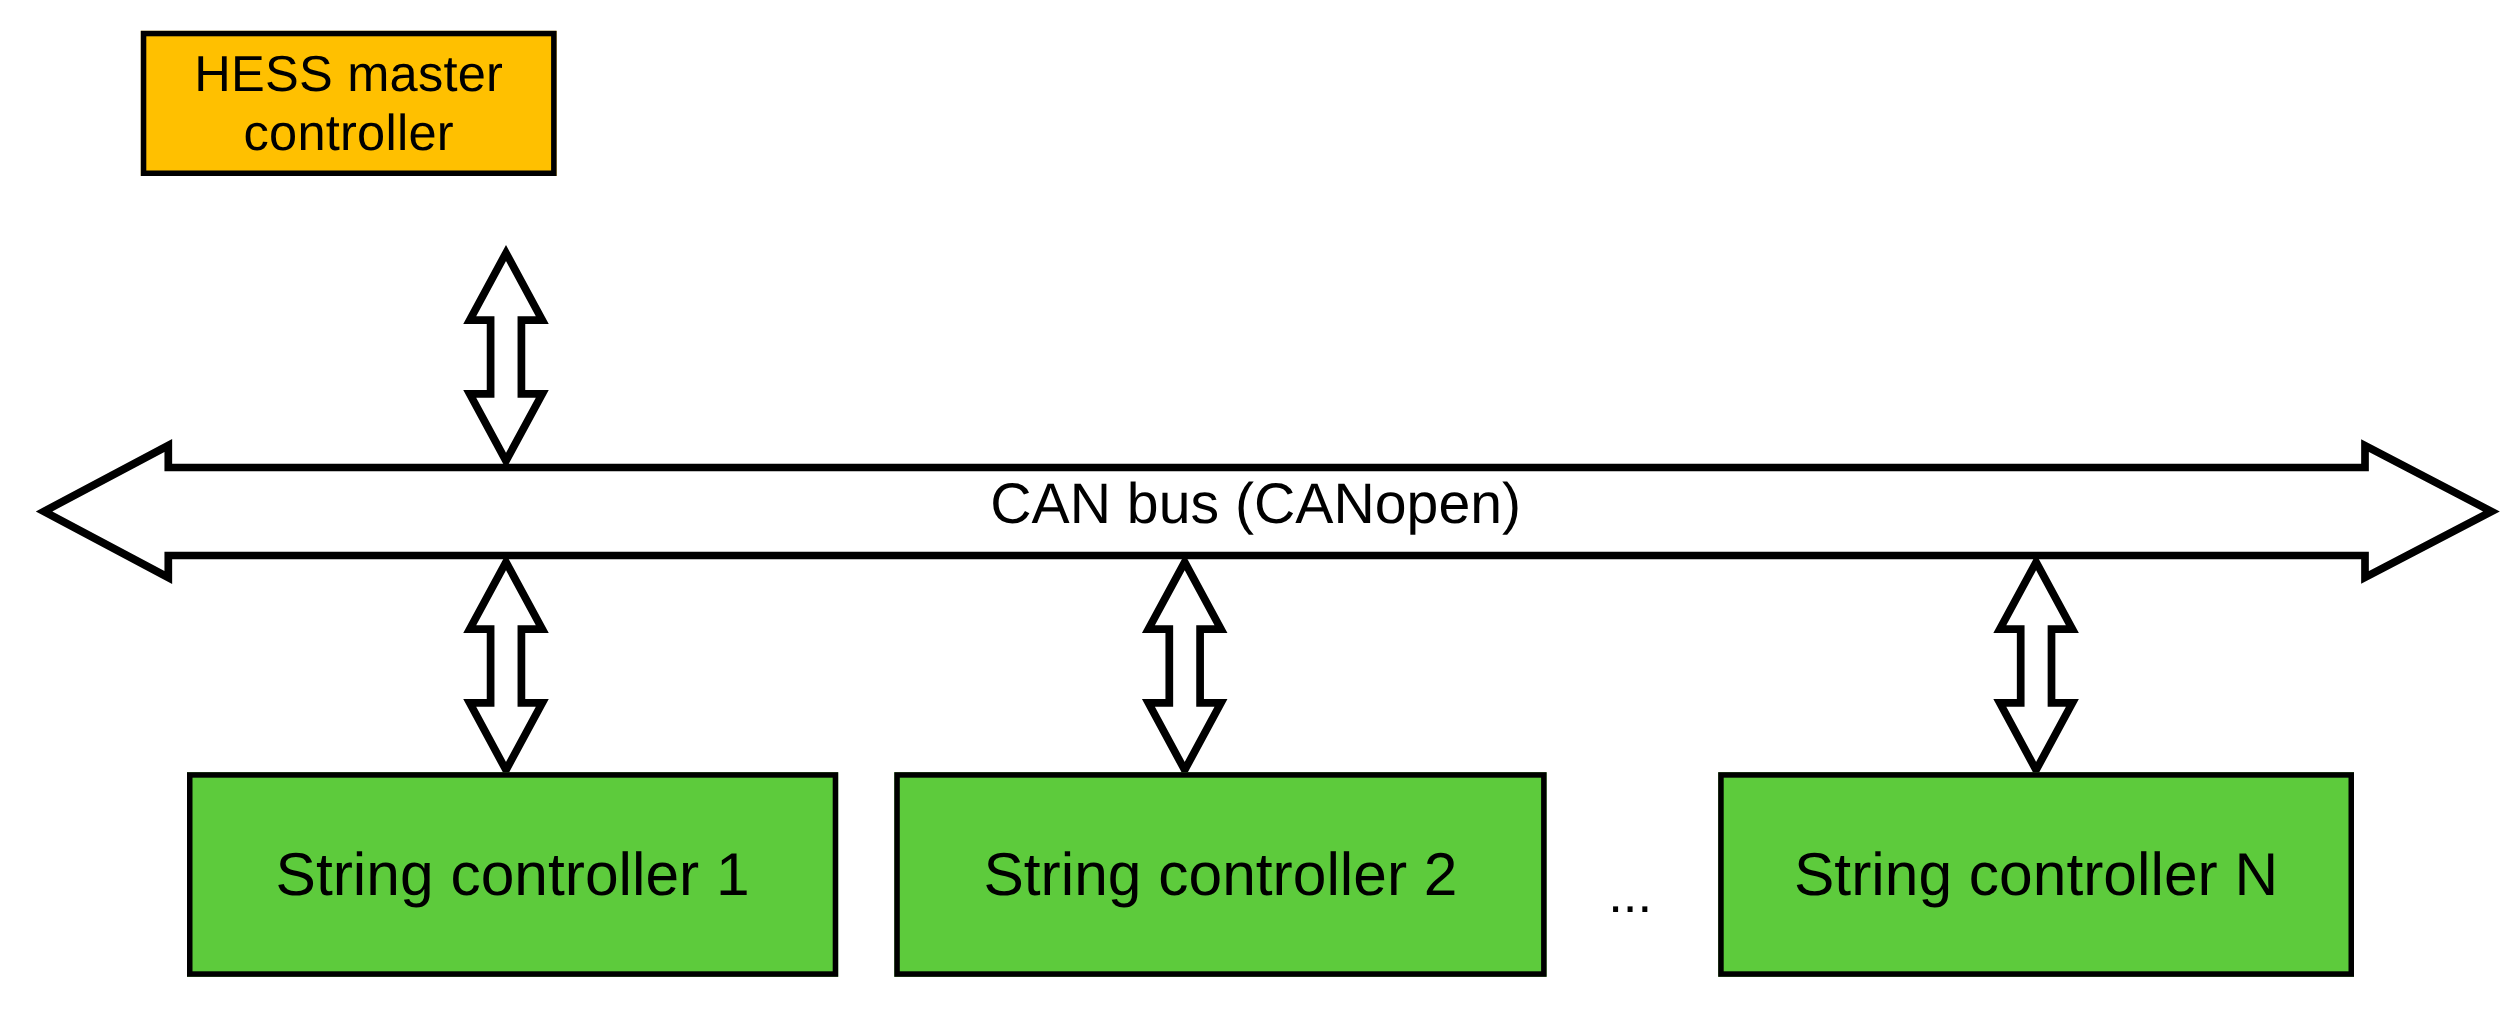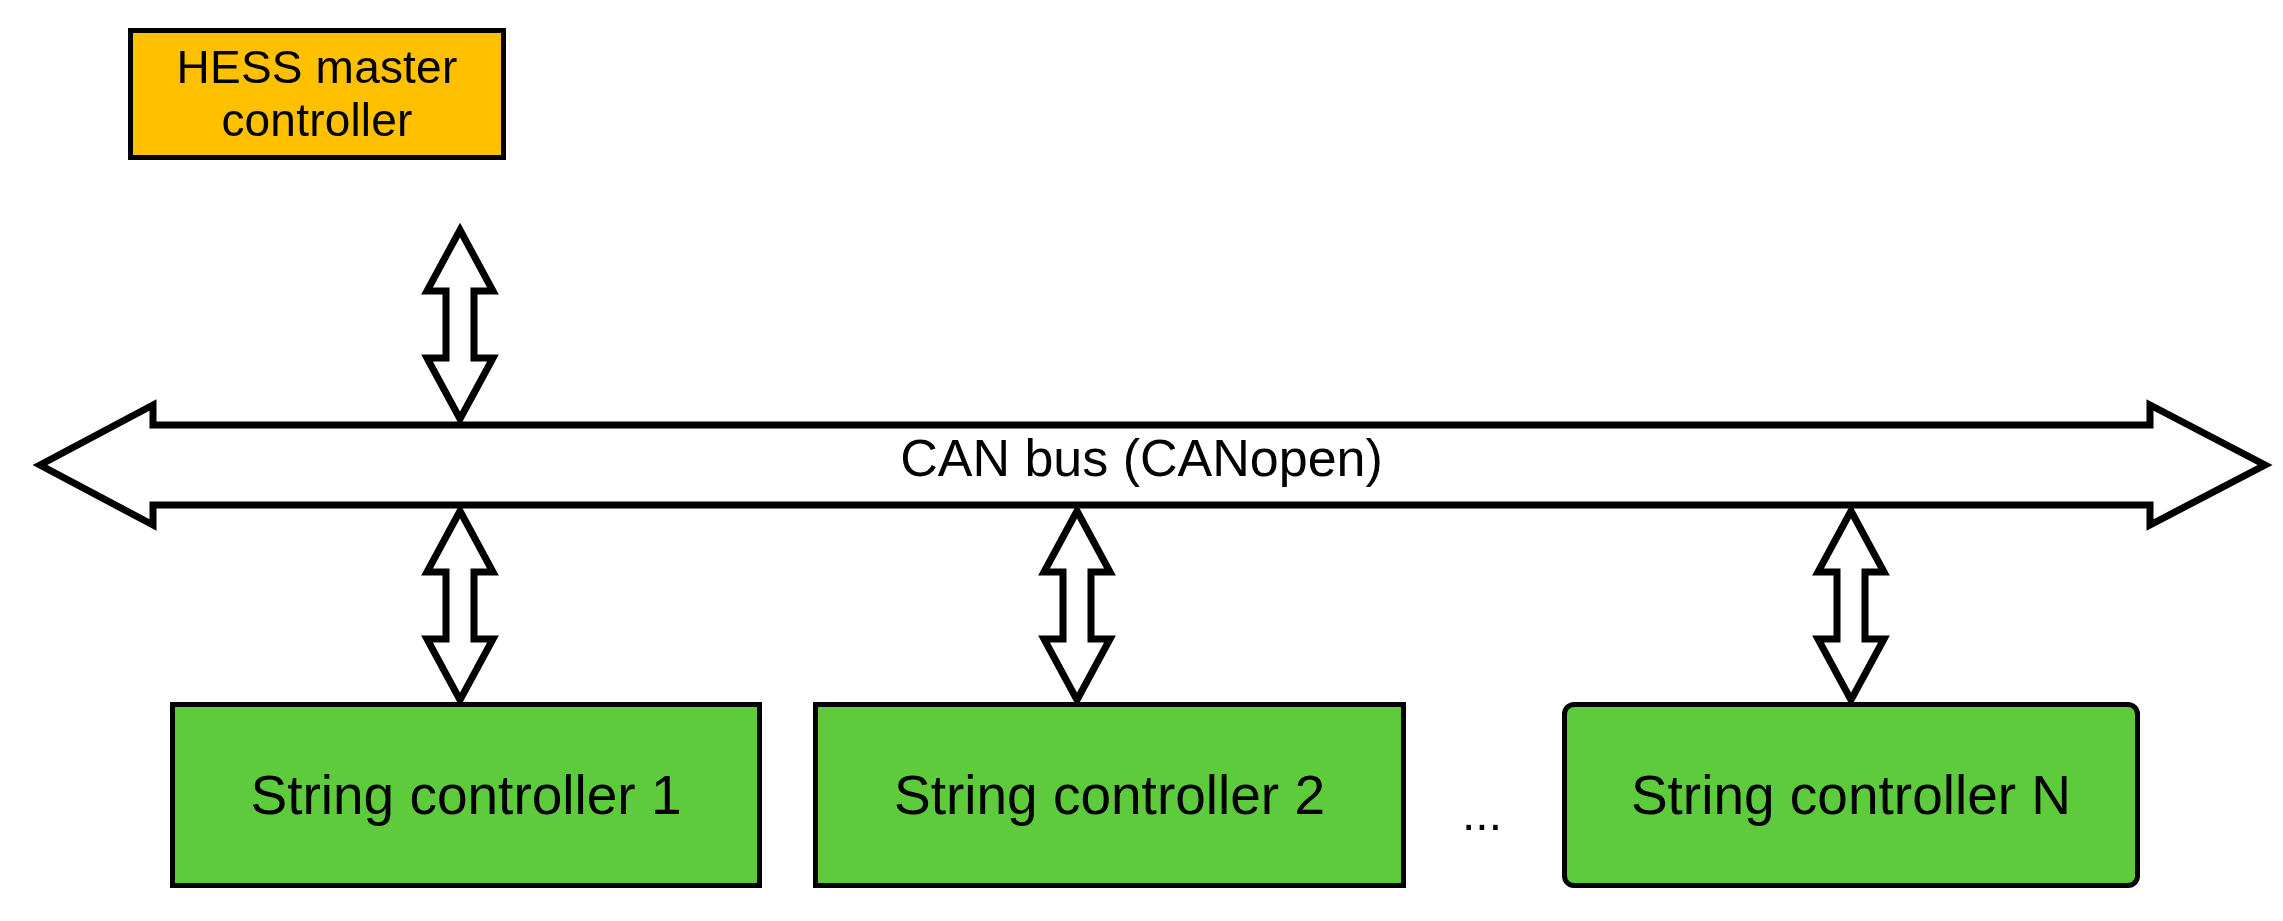--- a/index.html
+++ b/index.html
@@ -6,21 +6,21 @@
   body{width:2283px;height:921px;overflow:hidden;
        font-family:"Liberation Sans",sans-serif;color:#000;}
   #canvas{position:relative;width:2283px;height:921px;background:#ffffff;}
   .node{position:absolute;box-sizing:border-box;border:5px solid #000;
         display:flex;align-items:center;justify-content:center;text-align:center;}
   #hess-box{left:128px;top:28px;width:378px;height:132px;background:#FFC000;}
   #hess-label{font-size:46px;line-height:1.15;letter-spacing:.2px;white-space:pre-line;}
   .string-box{top:702px;height:186px;background:#5DCB3C;}
   #string-1{left:170px;width:592px;}
   #string-2{left:797px;width:593px;margin-left:16px;}
-  #string-n{left:1562px;width:578px;border-radius:12px;}
+  #string-n{left:1562px;width:578px;}
   .string-label{font-size:55px;white-space:nowrap;}
   #bus-svg,#arrows-svg{position:absolute;left:0;top:0;width:2283px;height:921px;
                        pointer-events:none;}
   #bus-label{position:absolute;left:0;top:432px;width:2283px;text-align:center;
              font-size:52px;line-height:1;}
   #ellipsis{position:absolute;left:1412px;top:790px;width:140px;text-align:center;
             font-size:48px;line-height:1;}
 </style>
 </head>
 <body>

